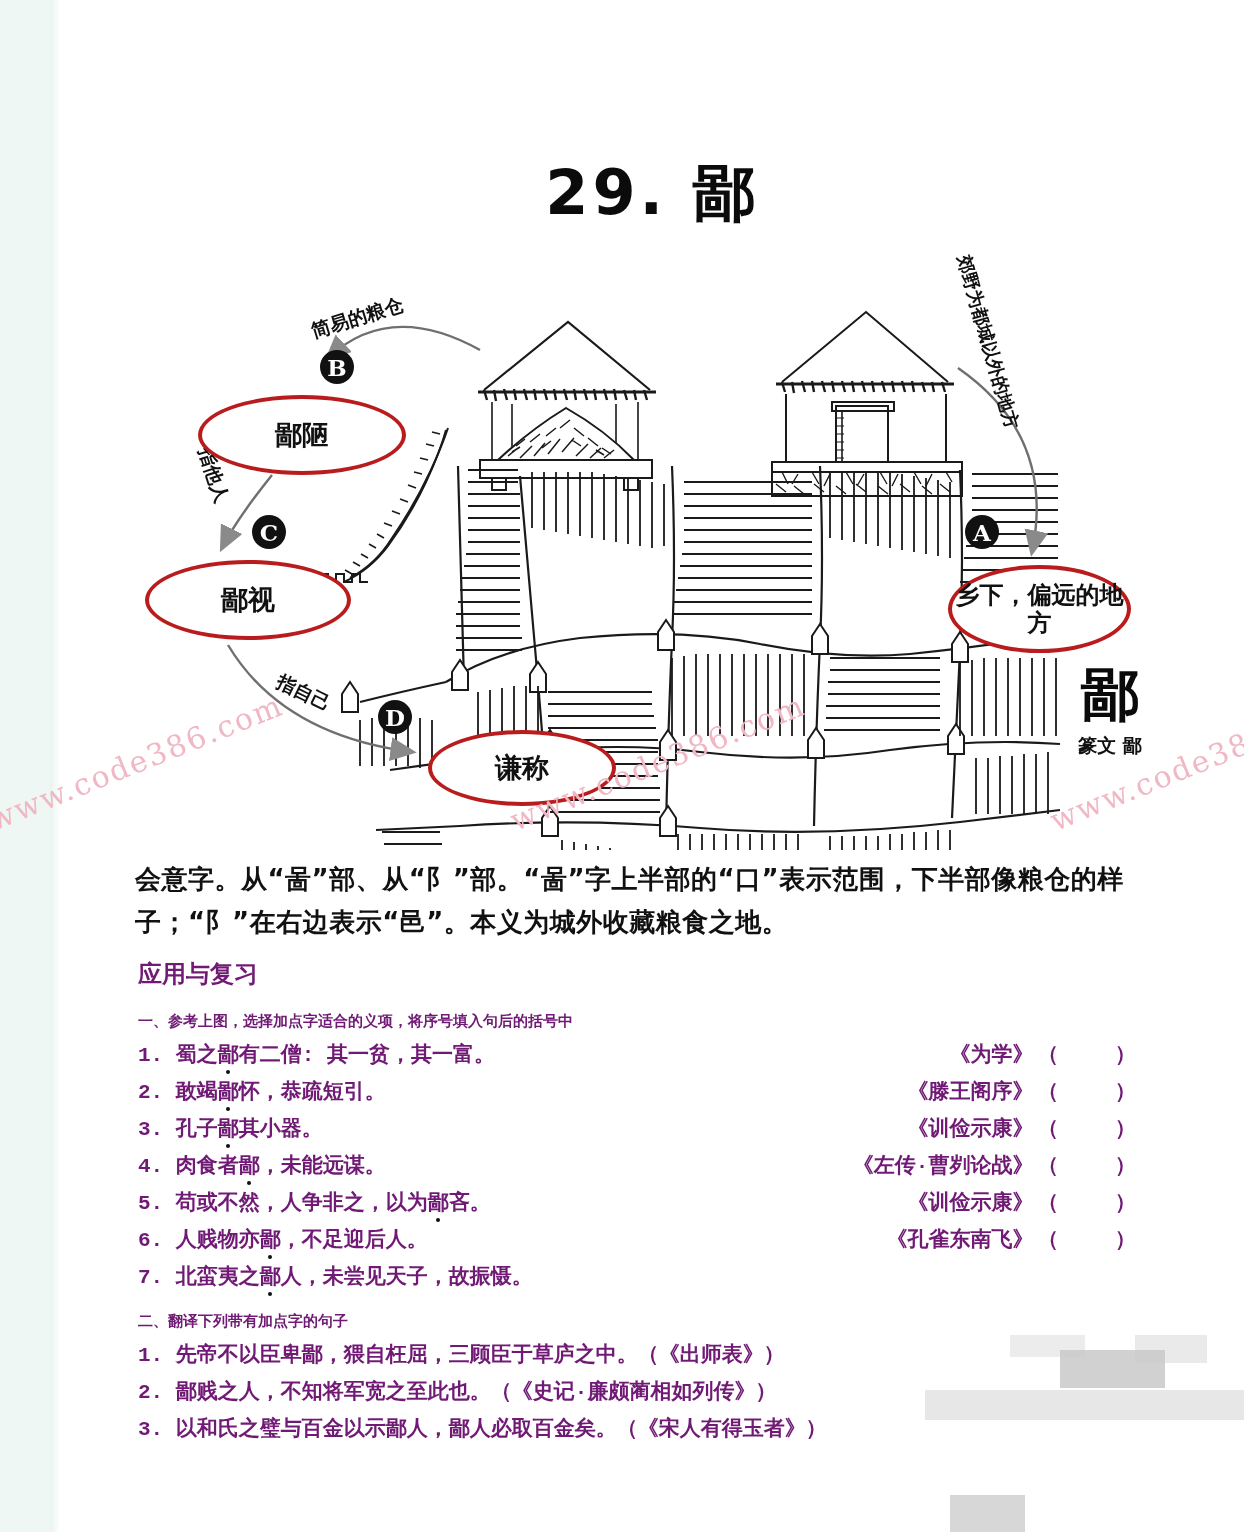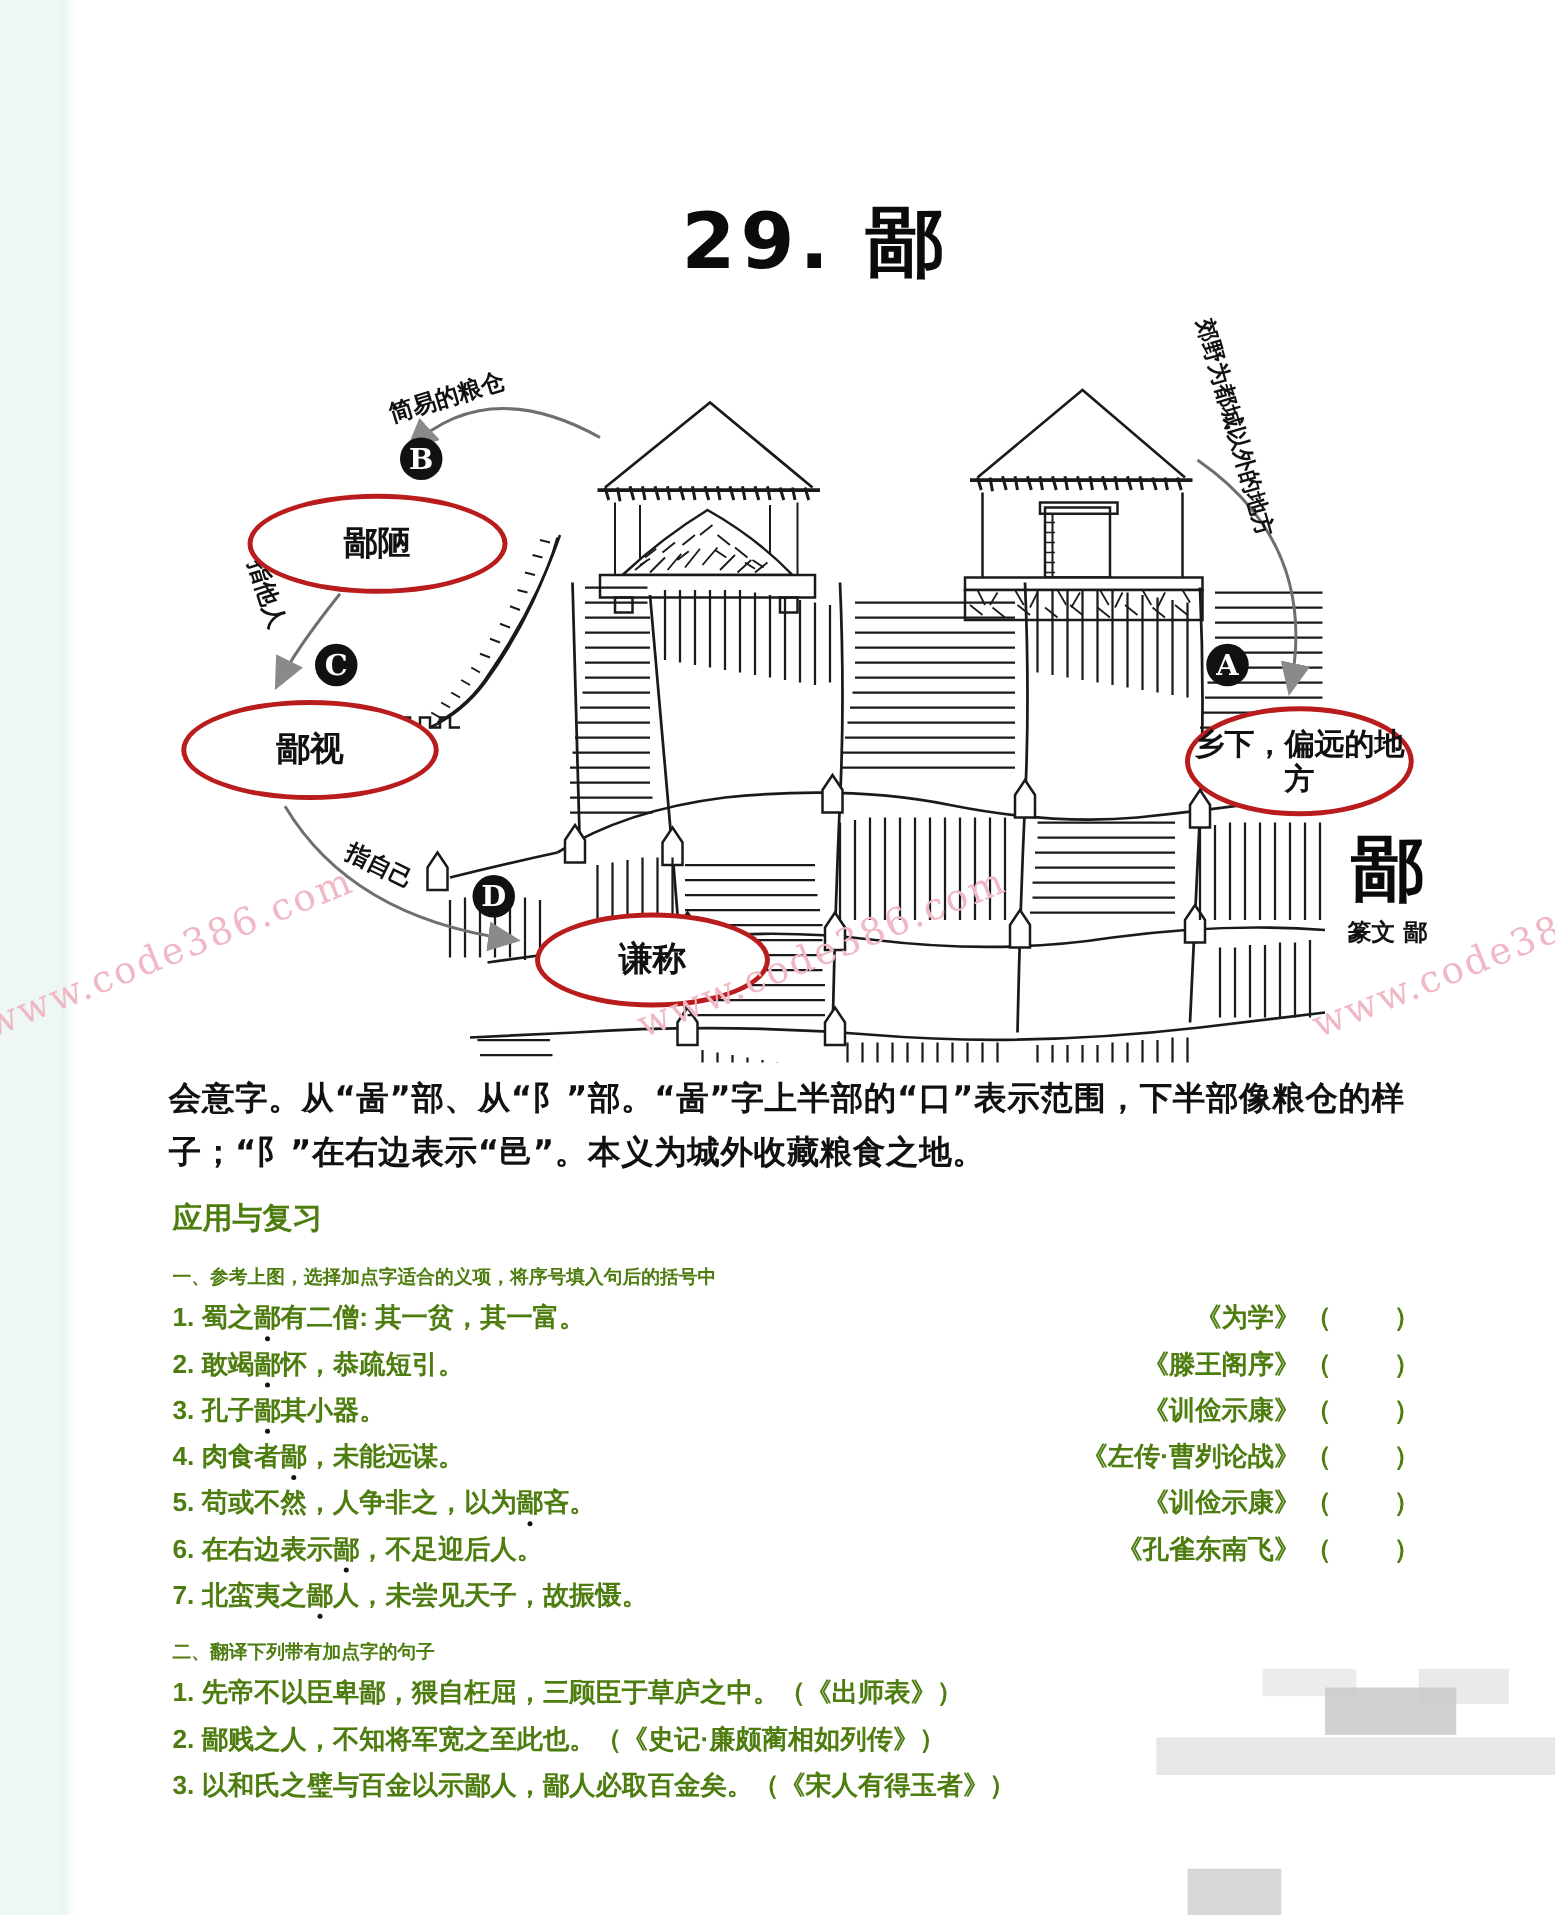--- a/index.html
+++ b/index.html
@@ -79,22 +79,22 @@
 
   
   .explain{
     position:absolute;left:75px;top:858px;width:1000px;
     font-size:26px;font-weight:bold;line-height:1.65;color:#111;
     font-family:"DejaVu Sans","Liberation Sans",sans-serif;
     letter-spacing:.5px;
   }
 
   
-  .ex{position:absolute;left:78px;top:958px;width:1020px;color:#4d7c0f;
-      font-family:Liberation Sans, sans-serif;}
+  .ex{position:absolute;left:78px;top:958px;width:1020px;color:#701a75;
+      font-family:Liberation Mono, monospace;}
   .ex-title{font-size:24px;font-weight:bold;margin-bottom:22px;}
   .sec-head{font-size:15px;font-weight:bold;margin-bottom:9px;}
   .qrow{display:flex;align-items:baseline;font-size:21px;font-weight:bold;
         margin-bottom:9px;}
   .qtext{flex:0 0 auto;}
   .qfill{flex:1 1 auto;}
   .qsrc{flex:0 0 auto;text-align:right;white-space:nowrap;}
   .paren{margin-left:4px;letter-spacing:22px;}
   .dotted{position:relative;}
   .dotted:after{
@@ -385,21 +385,21 @@
 
     <div class="qrow">
       <span class="qtext"><span>5.</span>
         <span>苟或不然，人争非之，以为</span><span class="dotted">鄙</span><span>吝。</span></span>
       <span class="qfill"></span>
       <span class="qsrc"><span>《训俭示康》</span><span class="paren">（    ）</span></span>
     </div>
 
     <div class="qrow">
       <span class="qtext"><span>6.</span>
-        <span>在右边表示</span><span class="dotted">鄙</span><span>，不足迎后人。</span></span>
+        <span>人贱物亦</span><span class="dotted">鄙</span><span>，不足迎后人。</span></span>
       <span class="qfill"></span>
       <span class="qsrc"><span>《孔雀东南飞》</span><span class="paren">（    ）</span></span>
     </div>
 
     <div class="qrow">
       <span class="qtext"><span>7.</span>
         <span>北蛮夷之</span><span class="dotted">鄙</span><span>人，未尝见天子，故振慑。</span></span>
       <span class="qfill"></span>
     </div>
 

